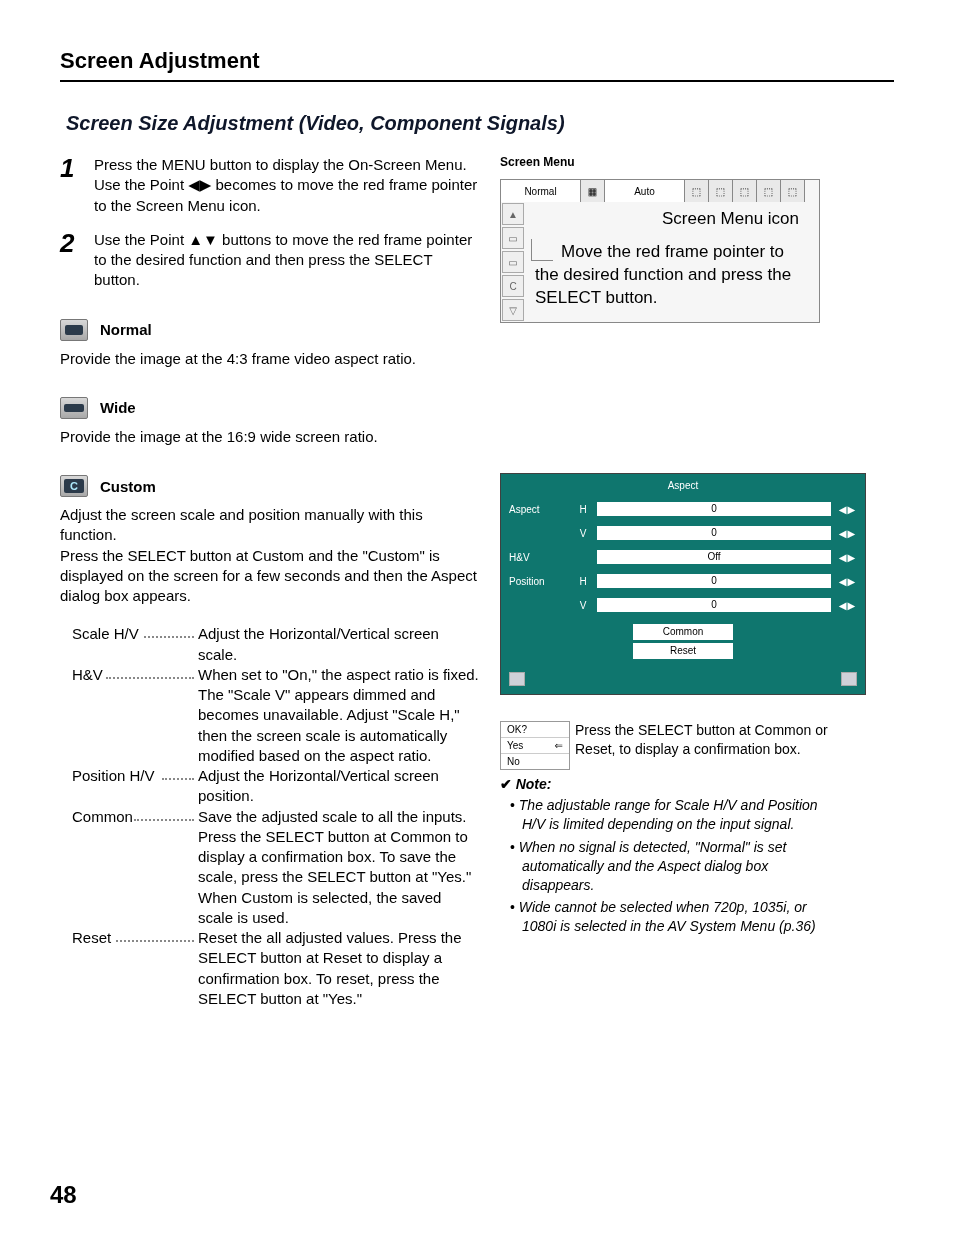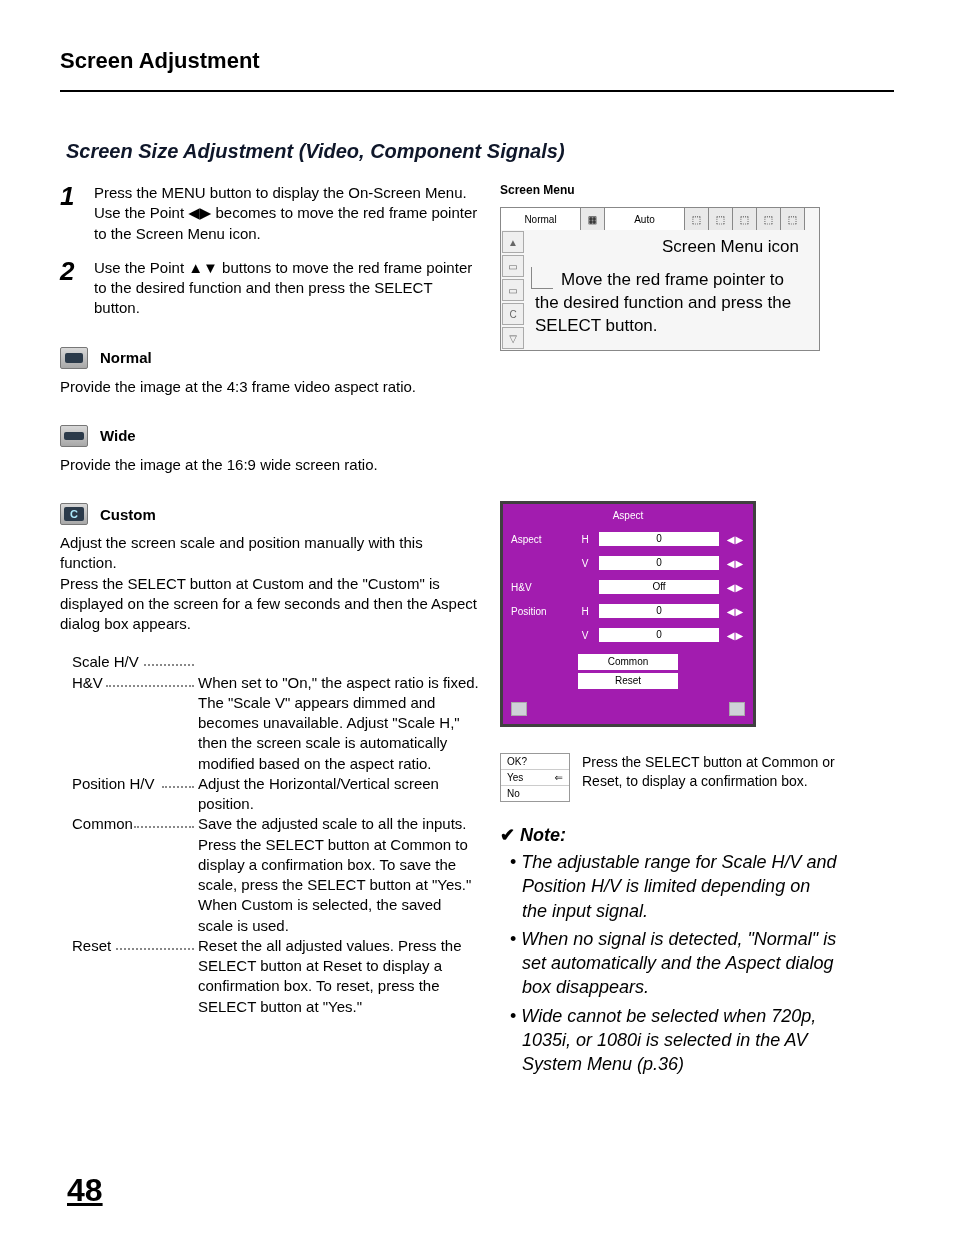--- a/index.html
+++ b/index.html
@@ -10,22 +10,22 @@
     background: #fff;
     width: 954px;
     height: 1235px;
     position: relative;
     padding: 48px 60px 40px 60px;
   }
   .page-header {
     font-size: 22px;
     font-weight: bold;
     border-bottom: 2px solid #000;
-    padding-bottom: 16px;
-    margin-bottom: 48px;
+    padding-bottom: 6px;
+    margin-bottom: 30px;
   }
   .subhead {
     font-size: 20px;
     font-weight: bold;
     font-style: italic;
     color: #0f172a;
     margin-bottom: 20px;
     margin-left: 6px;
   }
   .content-row { display: flex; }
@@ -72,47 +72,47 @@
   .menu-top .cell{ border-right:1px solid #888; display:flex; align-items:center; justify-content:center; font-size:10px;}
   .menu-top .wide{ width:80px; background:#fff;}
   .menu-top .icon{ width:24px; background:#e9e9e9;}
   .menu-body{ display:flex; }
   .menu-side{ width:24px; display:flex; flex-direction:column;}
   .menu-side .btn{ height:22px; border:1px solid #aaa; margin:1px; background:#efefef; display:flex; align-items:center; justify-content:center; font-size:10px; color:#666;}
   .menu-main{ flex:1; padding:6px 10px; font-size:17px; line-height:1.35;}
   .menu-main .label1{ text-align:right; padding-right:10px; margin-bottom:10px;}
   .leader{ border-left:1px solid #888; border-bottom:1px solid #888; width:22px; height:22px; display:inline-block; margin:-2px 8px 0 -4px; vertical-align:top;}
   
-  .aspect{ width:256px; background:#a21caf; border:3px solid #404040; color:#fff; font-size:10px; margin-top:20px;}
+  .aspect{ width:366px; background:#0f766e; border:1px solid #404040; color:#fff; font-size:10px; margin-top:20px;}
   .aspect-title{ text-align:center; padding:6px 0;}
   .asp-row{ display:flex; align-items:center; height:24px; padding:0 8px;}
   .asp-label{ width:60px;}
   .asp-sub{ width:28px; text-align:center;}
   .asp-field{ flex:1; background:#fff; color:#000; text-align:center; height:14px; line-height:14px; margin-right:6px;}
   .asp-arrows{ width:20px; display:flex; justify-content:center; gap:1px;}
   .asp-arrows span{ font-size:10px;}
   .asp-btn{ width:100px; margin:3px auto; height:16px; line-height:16px; text-align:center; background:#fff; color:#000; display:block;}
   .asp-foot{ display:flex; justify-content:space-between; padding:6px 8px 8px 8px;}
   .asp-foot .mini{ width:16px; height:14px; border:1px solid #aaa; background:#cfd1d8;}
   
-  .ok-row{ display:flex; margin-top:26px; gap:12px; align-items:flex-start;}
+  .ok-row{ display:flex; margin-top:26px; gap:5px; align-items:flex-start;}
   .ok-box{ border:1px solid #999; width:70px; font-size:10px; background:#fff;}
   .ok-box div{ border-bottom:1px solid #ccc; padding:2px 6px; display:flex; justify-content:space-between; align-items:center;}
   .ok-box div:last-child{ border-bottom:none;}
   .ok-arrow{ font-size:10px;}
   .ok-text{ font-size:14px; line-height:1.35; flex:1;}
-  .note-block{ margin-top:22px; font-size:18px;}
+  .note-block{ margin-top:6px; font-size:14px;}
   .note-head{ font-weight:bold; font-style:italic;}
   .note-head::before{ content:"✔ "; font-style:normal;}
   .note-list{ margin-top:4px; font-style:italic; padding-left:10px;}
   .note-list li{ list-style:none; text-indent:-12px; padding-left:12px; margin-bottom:4px; line-height:1.35;}
   .note-list li::before{ content:"• "; font-style:normal;}
   .page-num{
-    position:absolute; left:67px; bottom:26px;
-    font-size:32px; font-weight:bold;text-decoration:underline;
+    position:absolute; left:50px; bottom:26px;
+    font-size:24px; font-weight:bold;
   }
 </style>
 </head>
 <body>
 
 <div class="page-header">Screen Adjustment</div>
 <div class="subhead">Screen Size Adjustment (Video, Component Signals)</div>
 
 <div class="content-row">
 
@@ -151,20 +151,21 @@
         <span class="mode-icon mode-icon-c"></span>
         <span class="mode-title">Custom</span>
       </div>
       <div class="mode-desc" style="white-space:pre-line;">Adjust the screen scale and position manually with this function.
 Press the SELECT button at Custom and the "Custom" is displayed on the screen for a few seconds and then the Aspect dialog box appears.</div>
     </div>
 
     <div class="defs">
       <div class="def-row">
         <div class="def-label" style="--dotstart:72px;"><span>Scale H/V</span></div>
+        <div class="def-text">Adjust the Horizontal/Vertical screen scale.</div>
       </div>
       <div class="def-row">
         <div class="def-label" style="--dotstart:34px;"><span>H&amp;V</span></div>
         <div class="def-text">When set to "On," the aspect ratio is fixed. The "Scale V" appears dimmed and becomes unavailable. Adjust "Scale H," then the screen scale is automatically modified based on the aspect ratio.</div>
       </div>
       <div class="def-row">
         <div class="def-label" style="--dotstart:90px;"><span>Position H/V</span></div>
         <div class="def-text">Adjust the Horizontal/Vertical screen position.</div>
       </div>
       <div class="def-row">

